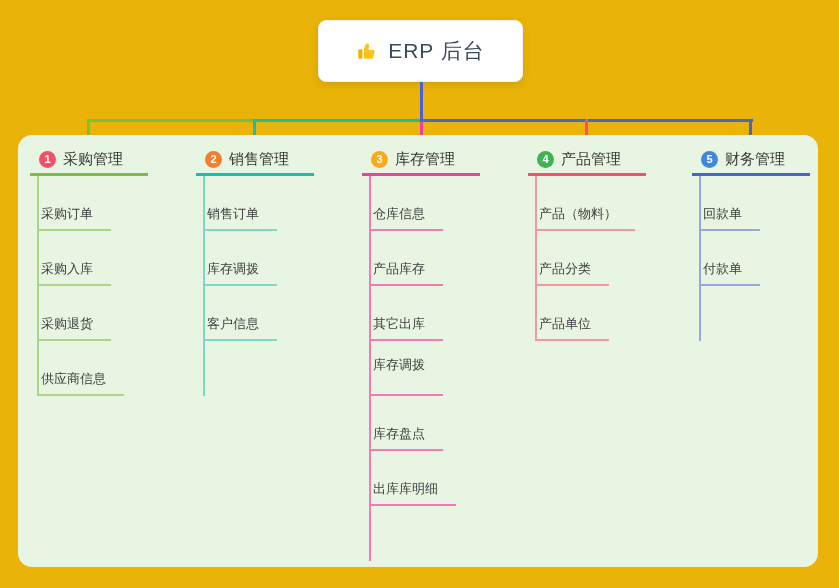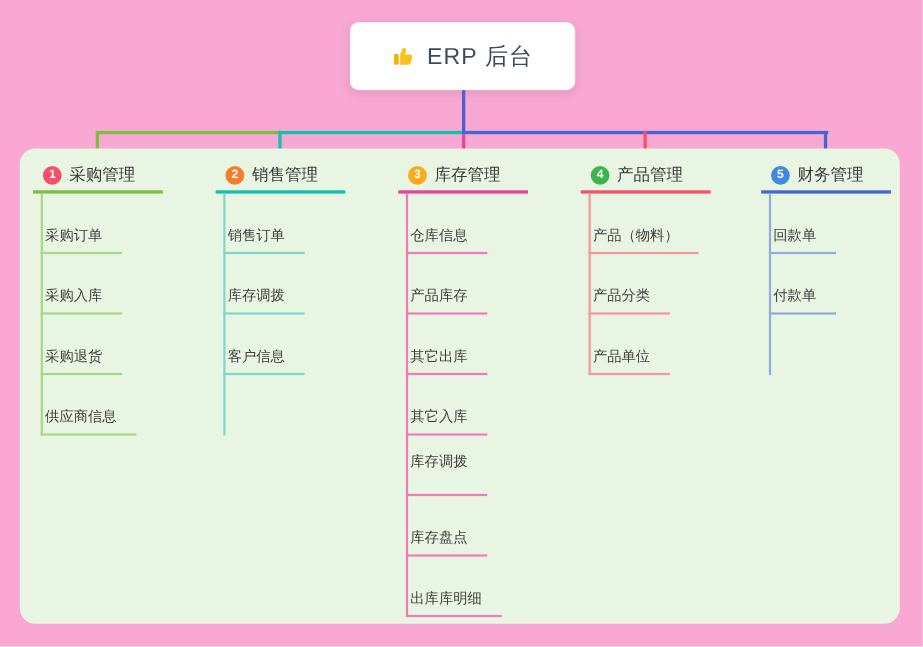--- a/index.html
+++ b/index.html
@@ -1,18 +1,18 @@
 <!DOCTYPE html>
 <html><head>
 <meta charset="utf-8">
 <style>
   html,body{margin:0;padding:0;background:#ffffff;}
   #canvas{
     position:relative;width:839px;height:588px;overflow:hidden;
-    font-family:"Liberation Sans","DejaVu Sans",sans-serif;background:#f9a8d4;
+    font-family:"Liberation Sans","DejaVu Sans",sans-serif;background:#eab308;
   }
   
   .root-node{
     position:absolute;left:318px;top:20px;width:205px;height:62px;
     background:#ffffff;border:1px solid #f1f1f1;border-radius:8px;
     box-shadow:0 3px 10px rgba(0,0,0,0.10);
     display:flex;align-items:center;justify-content:center;gap:10px;
     box-sizing:border-box;
   }
   .root-label{font-size:21px;color:#3d4a5c;letter-spacing:1px;}
@@ -124,23 +124,20 @@
       <div class="spine h7" style="background-color: rgb(241, 122, 185);"></div>
       <div class="child" style="border-bottom-color: rgb(241, 122, 185);">
           <span>仓库信息</span>
         </div>
       <div class="child" style="border-bottom-color: rgb(241, 122, 185); font-family: Liberation Serif, serif;">
           <span>产品库存</span>
         </div>
       <div class="child" style="border-bottom-color: rgb(241, 122, 185);">
           <span>其它出库</span>
         </div>
-      <div class="child" style="border-bottom-color: rgb(241, 122, 185);">
-          <span>其它入库</span>
-        </div>
       <div class="child" style="border-bottom-color: rgb(241, 122, 185); align-items: center;">
           <span>库存调拨</span>
         </div>
       <div class="child" style="border-bottom-color: rgb(241, 122, 185);">
           <span>库存盘点</span>
         </div>
       <div class="child" style="border-bottom-color: rgb(241, 122, 185);">
           <span>出库库明细</span>
         </div>
     </div>

